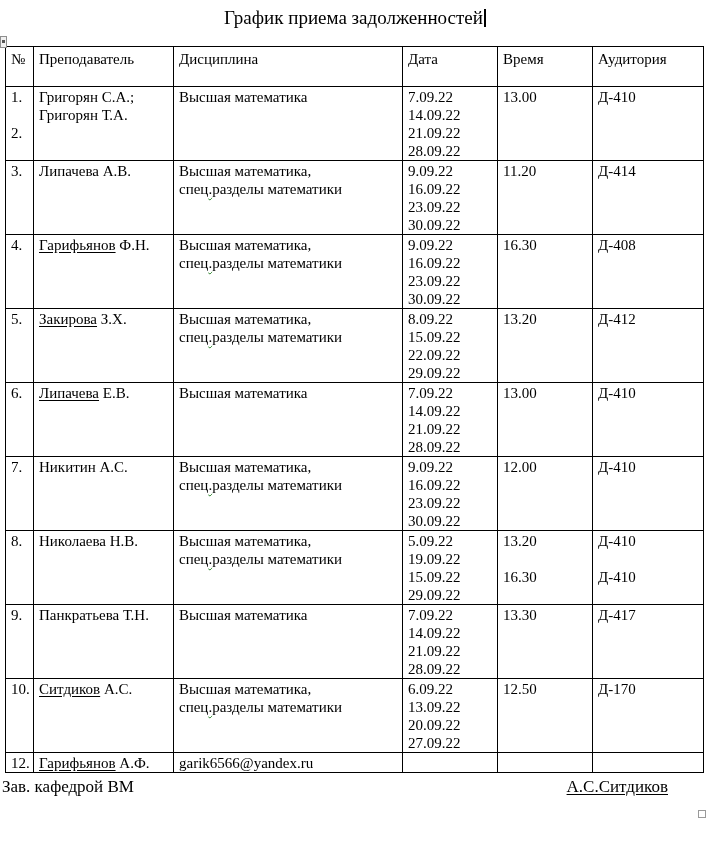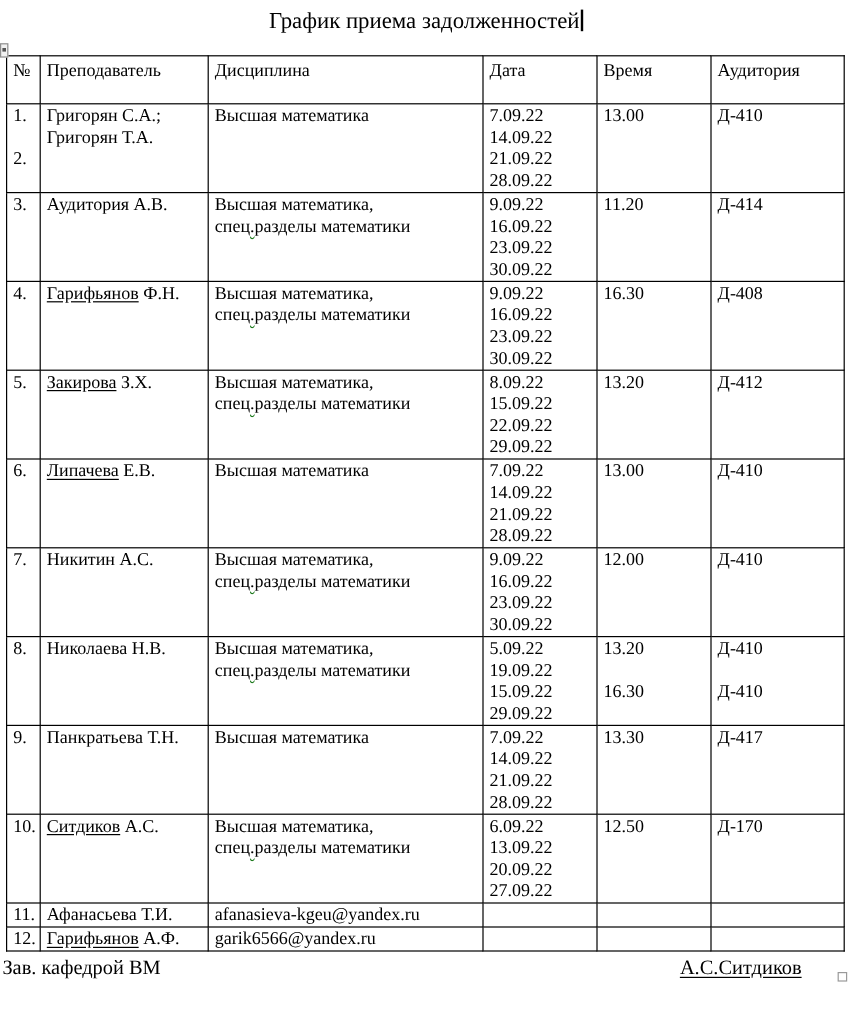--- a/index.html
+++ b/index.html
@@ -87,21 +87,21 @@
         <td><div><span>Высшая математика</span></div><div><span></span><span class="wavy-green"></span><span></span></div></td>
         <td>7.09.22
 14.09.22
 21.09.22
 28.09.22</td>
         <td>13.00</td>
         <td>Д-410</td>
       </tr>
       <tr>
         <td>3.</td>
-        <td><span class="wavy-red"></span><span>Аудитория А.В.</span></td>
+        <td><span class="wavy-red"></span><span>Липачева А.В.</span></td>
         <td><div><span>Высшая математика,</span></div><div><span>спец</span><span class="wavy-green">.</span><span>разделы математики</span></div></td>
         <td>9.09.22
 16.09.22
 23.09.22
 30.09.22</td>
         <td>11.20</td>
         <td>Д-414</td>
       </tr>
       <tr>
         <td>4.</td>
@@ -178,28 +178,20 @@
         <td><span class="wavy-red">Ситдиков</span><span> А.С.</span></td>
         <td><div><span>Высшая математика,</span></div><div><span>спец</span><span class="wavy-green">.</span><span>разделы математики</span></div></td>
         <td>6.09.22
 13.09.22
 20.09.22
 27.09.22</td>
         <td>12.50</td>
         <td>Д-170</td>
       </tr>
       <tr>
-        <td>11.</td>
-        <td><span class="wavy-red"></span><span>Афанасьева Т.И.</span></td>
-        <td><div><span>afanasieva-kgeu@yandex.ru</span></div></td>
-        <td></td>
-        <td></td>
-        <td></td>
-      </tr>
-      <tr>
         <td>12.</td>
         <td><span class="wavy-red">Гарифьянов</span><span> А.Ф.</span></td>
         <td><div><span>garik6566@yandex.ru</span></div></td>
         <td></td>
         <td></td>
         <td></td>
       </tr>
     </tbody>
   </table>
 

